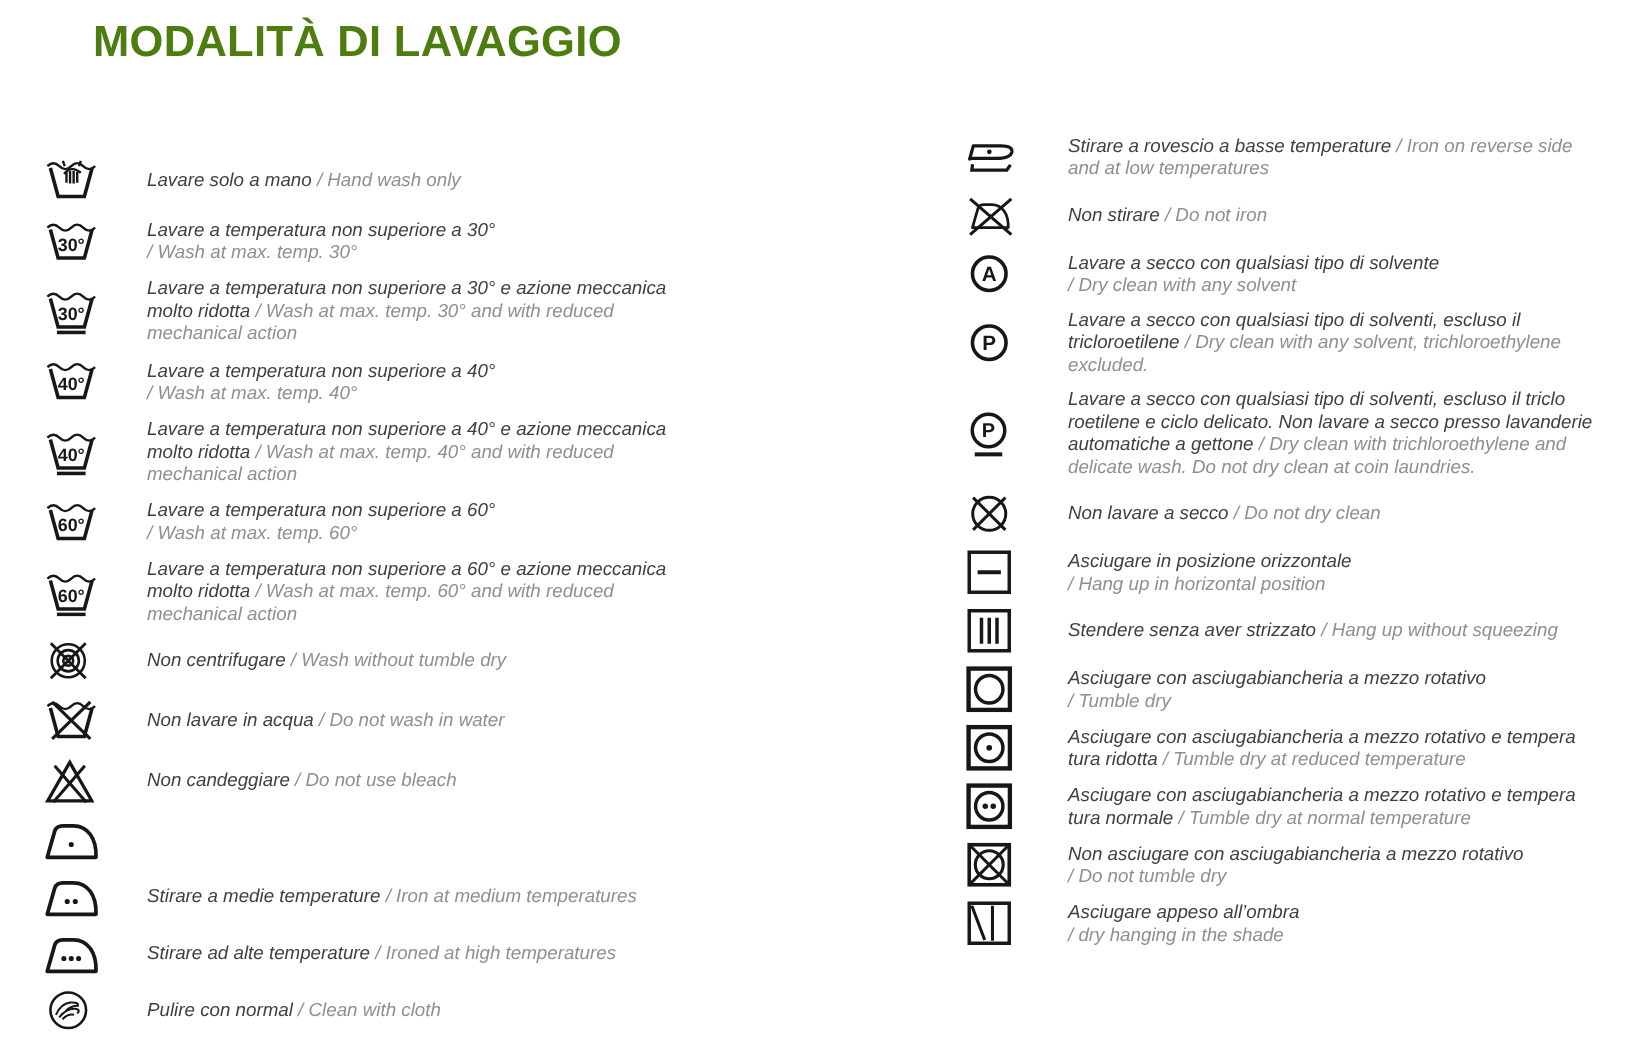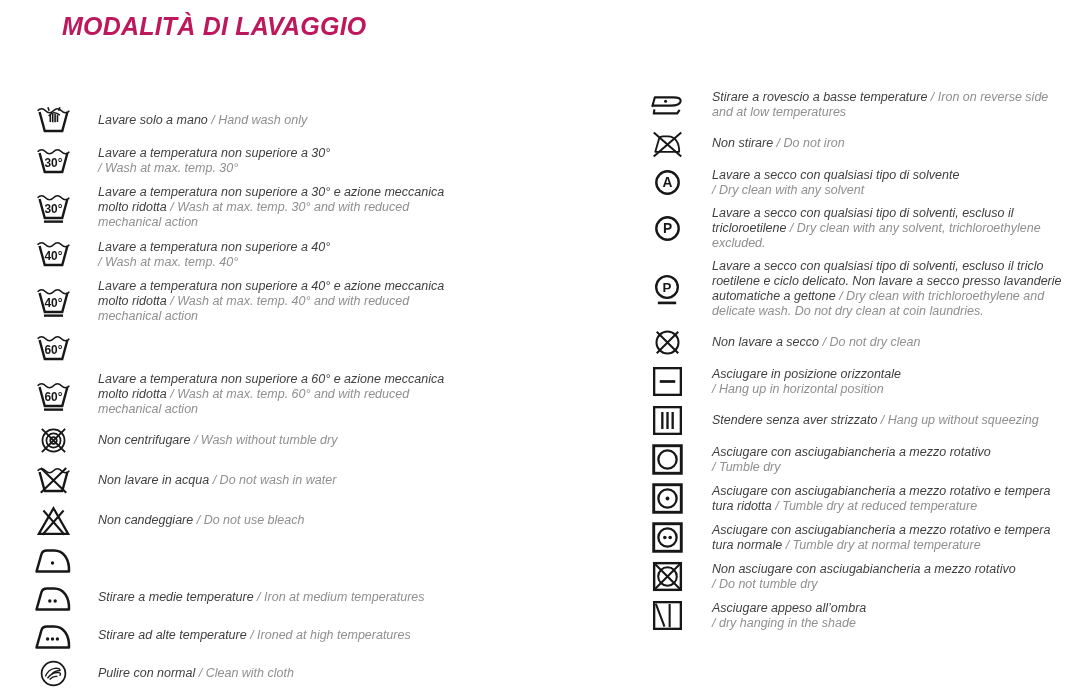--- a/index.html
+++ b/index.html
@@ -2,27 +2,27 @@
 <html><head>
 <meta charset="utf-8">
 <style>
   html,body{margin:0;padding:0;}
   body{
     width:1090px;height:692px;background:#ffffff;position:relative;
     font-family:"Liberation Sans", sans-serif;overflow:hidden;
   }
   .page-title{
     position:absolute;left:62px;top:12px;margin:0;
-    font-size:25px;font-weight:bold;color:#be185d;letter-spacing:.2px;font-style:italic;
+    font-size:29px;font-weight:bold;color:#4d7c0f;letter-spacing:.2px;
   }
   .col{position:absolute;}
   .col-left{left:30px;top:104px;width:470px;}
   .col-right{left:644px;top:90px;width:478px;}
   .row{display:flex;align-items:center;margin-bottom:8px;}
-  .icon-cell{flex:0 0 46px;margin-right:22px;display:flex;justify-content:center;align-items:center;}
+  .icon-cell{flex:0 0 46px;margin-right:22px;display:flex;justify-content:flex-start;align-items:center;}
   .icon{color:#171717;display:block;}
   .i-tub{width:35px;}
   .i-sq{width:31px;}
   .i-circ{width:31px;}
   .i-circ-u{width:30px;}
   .i-iron{width:36px;}
   .i-iron-x{width:33px;}
   .i-iron-r{width:35px;}
   .i-tri{width:33px;}
   .txt{
@@ -139,20 +139,22 @@
 mechanical action</span></p>
   </div>
 
   <div class="row">
     <div class="icon-cell">
         <svg class="icon i-tub" viewBox="0 0 44 41">
           <use href="#tub"></use>
           <text class="tub-glyph" x="22" y="28" text-anchor="middle" fill="currentColor">60°</text>
         </svg>
       </div>
+    <p class="txt"><span class="it">Lavare a temperatura non superiore a 60°</span><span class="en">
+/ Wash at max. temp. 60°</span></p>
   </div>
 
   <div class="row">
     <div class="icon-cell">
         <svg class="icon i-tub" viewBox="0 0 44 41">
           <use href="#tub"></use>
           <text class="tub-glyph" x="22" y="28" text-anchor="middle" fill="currentColor">60°</text>
           <use href="#ubar"></use>
         </svg>
       </div>

